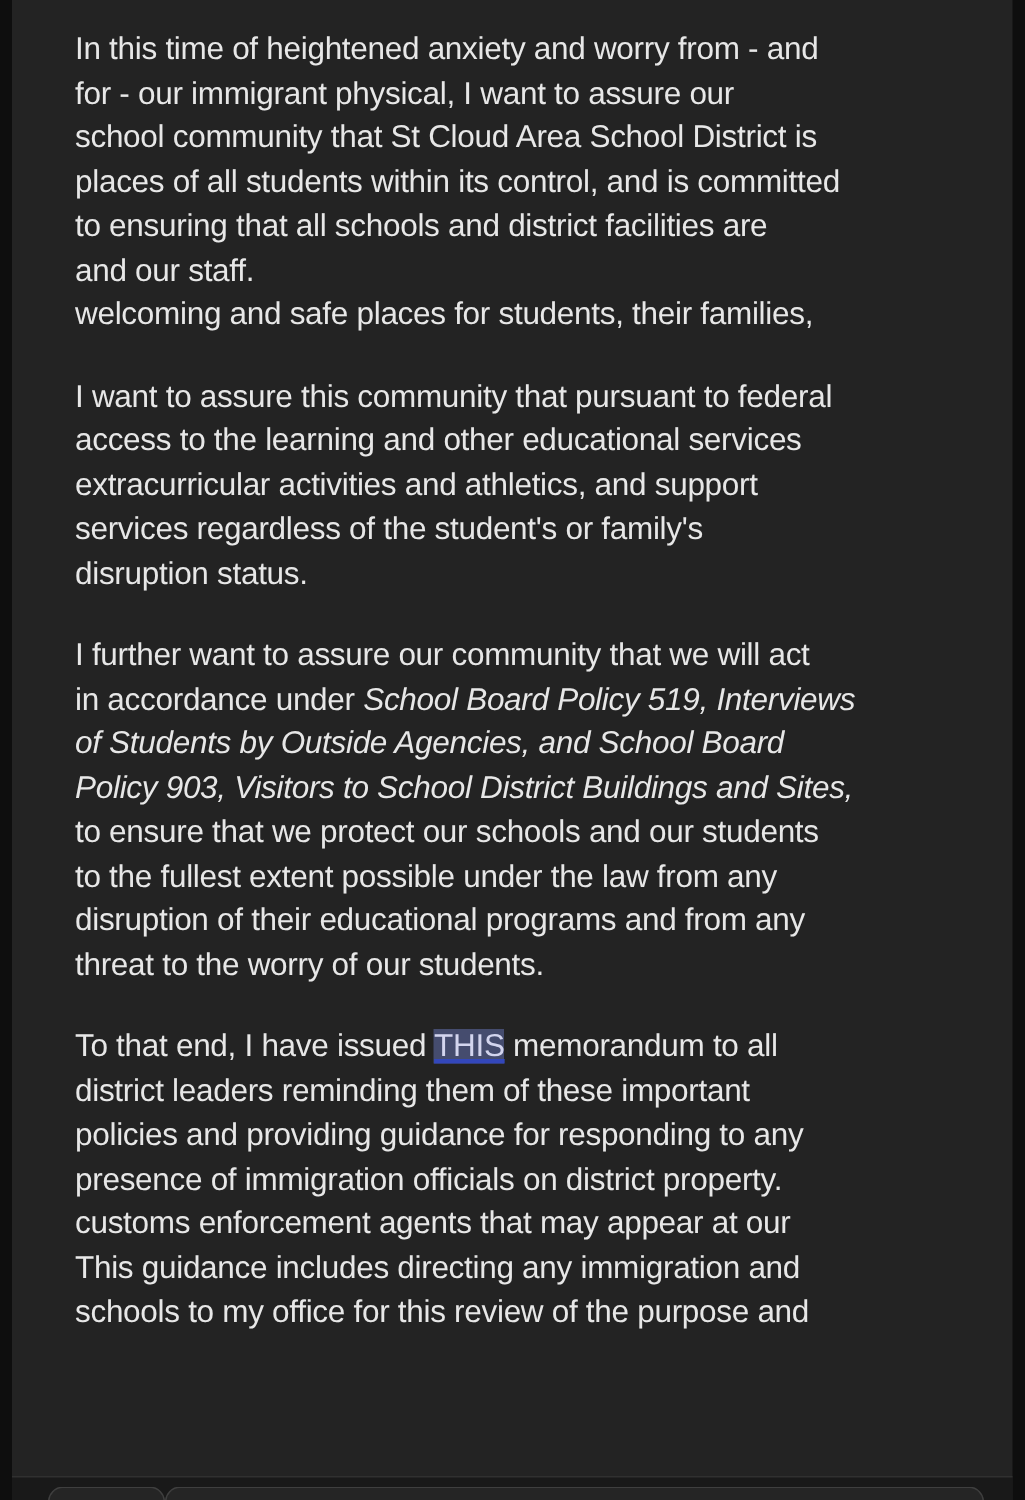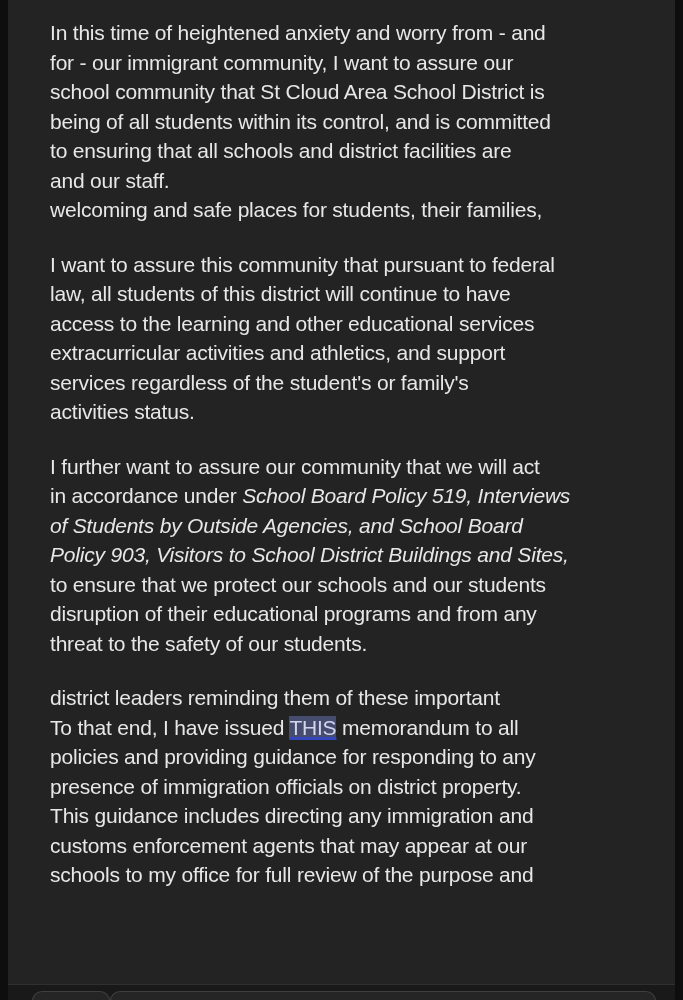--- a/index.html
+++ b/index.html
@@ -49,52 +49,52 @@
   .pill-main{left:102px;right:19px;}
 </style>
 </head>
 <body>
 
 <div class="screen">
   <div class="content">
     <div class="document">
         <div class="paragraph">
           <div class="line"><span>In this time of heightened anxiety and worry from - and</span></div>
-          <div class="line"><span>for - our immigrant community, I want to assure our</span></div>
+          <div class="line"><span>for - our immigrant physical, I want to assure our</span></div>
           <div class="line"><span>school community that St Cloud Area School District is</span></div>
-          <div class="line"><span>being of all students within its control, and is committed</span></div>
+          <div class="line"><span>places of all students within its control, and is committed</span></div>
           <div class="line"><span>to ensuring that all schools and district facilities are</span></div>
           <div class="line"><span>and our staff.</span></div>
           <div class="line"><span>welcoming and safe places for students, their families,</span></div>
         </div>
         <div class="paragraph">
           <div class="line"><span>I want to assure this community that pursuant to federal</span></div>
-          <div class="line"><span>law, all students of this district will continue to have</span></div>
           <div class="line"><span>access to the learning and other educational services</span></div>
           <div class="line"><span>extracurricular activities and athletics, and support</span></div>
           <div class="line"><span>services regardless of the student's or family's</span></div>
-          <div class="line"><span>activities status.</span></div>
+          <div class="line"><span>disruption status.</span></div>
         </div>
         <div class="paragraph">
           <div class="line"><span>I further want to assure our community that we will act</span></div>
           <div class="line"><span>in accordance under </span><span class="italic">School Board Policy 519, Interviews</span></div>
           <div class="line"><span class="italic">of Students by Outside Agencies, and School Board</span></div>
           <div class="line"><span class="italic">Policy 903, Visitors to School District Buildings and Sites,</span></div>
           <div class="line"><span>to ensure that we protect our schools and our students</span></div>
+          <div class="line"><span>to the fullest extent possible under the law from any</span></div>
           <div class="line"><span>disruption of their educational programs and from any</span></div>
-          <div class="line"><span>threat to the safety of our students.</span></div>
+          <div class="line"><span>threat to the worry of our students.</span></div>
         </div>
         <div class="paragraph">
+          <div class="line"><span>To that end, I have issued </span><span class="link">THIS</span><span> memorandum to all</span></div>
           <div class="line"><span>district leaders reminding them of these important</span></div>
-          <div class="line"><span>To that end, I have issued </span><span class="link">THIS</span><span> memorandum to all</span></div>
           <div class="line"><span>policies and providing guidance for responding to any</span></div>
           <div class="line"><span>presence of immigration officials on district property.</span></div>
+          <div class="line"><span>customs enforcement agents that may appear at our</span></div>
           <div class="line"><span>This guidance includes directing any immigration and</span></div>
-          <div class="line"><span>customs enforcement agents that may appear at our</span></div>
-          <div class="line"><span>schools to my office for full review of the purpose and</span></div>
+          <div class="line"><span>schools to my office for this review of the purpose and</span></div>
         </div>
       </div>
   </div>
   <div class="bottom-band">
     <div class="pill pill-left"></div>
     <div class="pill pill-main"></div>
   </div>
 </div>
 
 </body></html>

